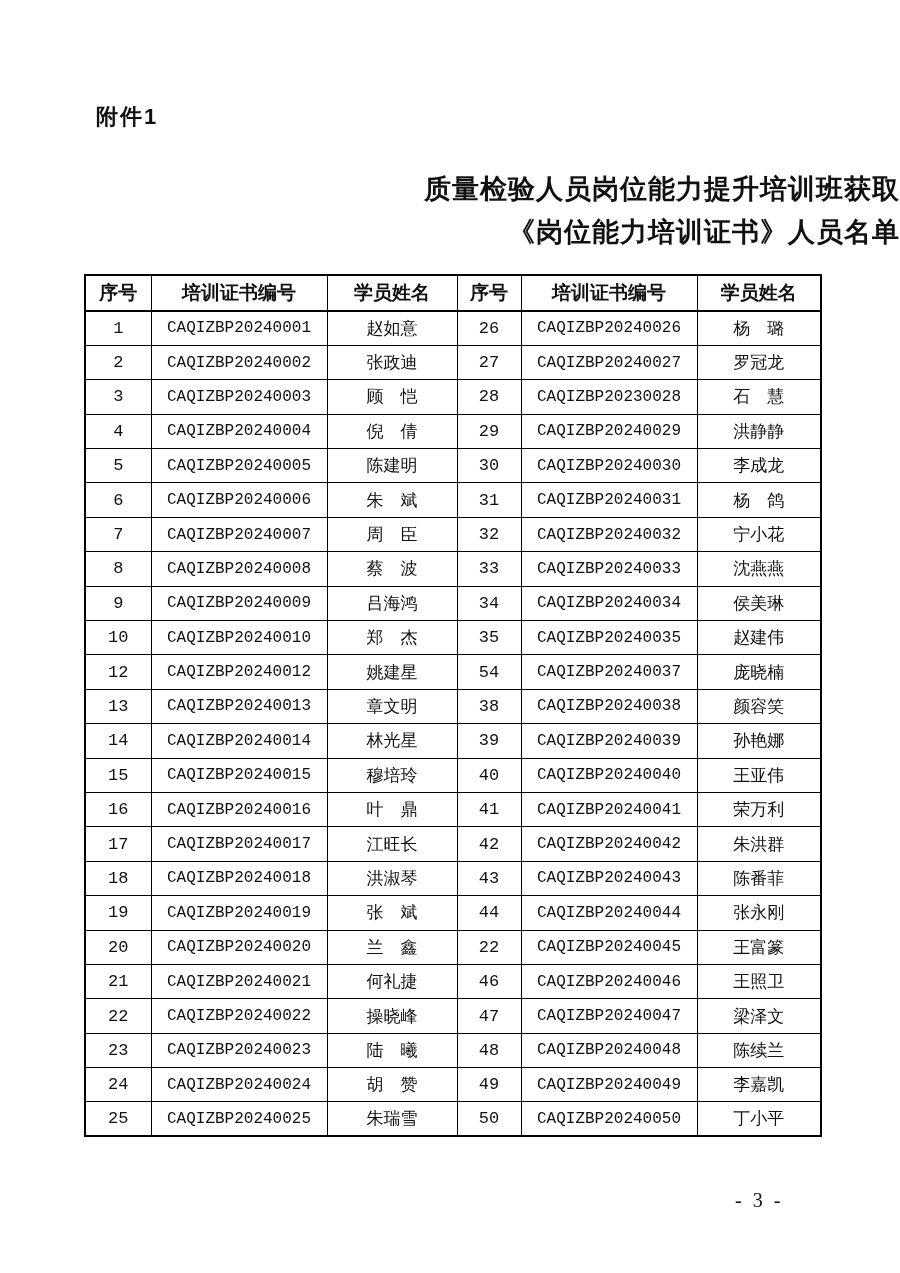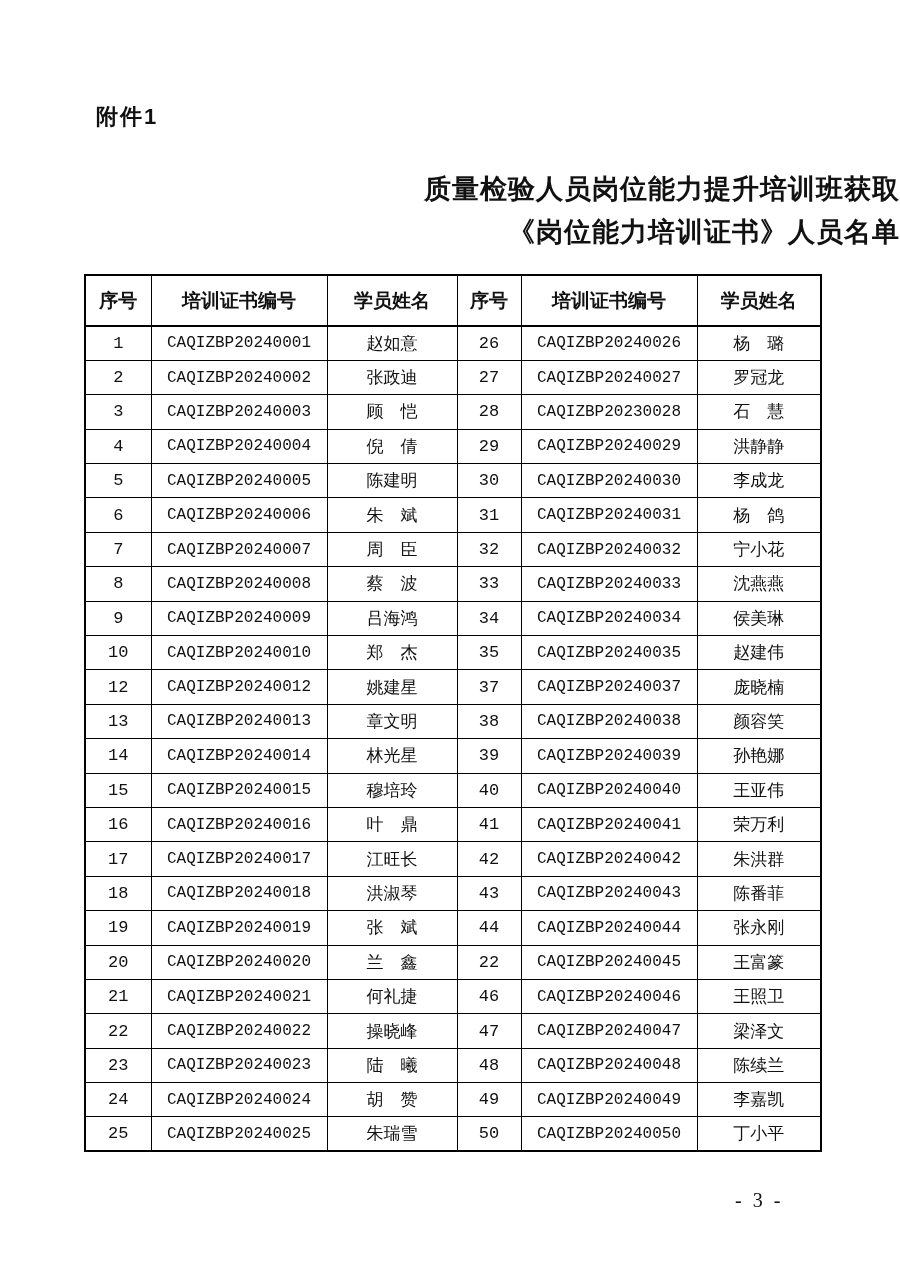--- a/index.html
+++ b/index.html
@@ -50,21 +50,21 @@
   }
   table.roster th, table.roster td {
     border: 1px solid #000;
     text-align: center;
     vertical-align: middle;
     padding: 0;
     white-space: nowrap;
     overflow: hidden;
   }
   table.roster thead tr {
-    height: 51px;
+    height: 36px;
   }
   table.roster thead th {
     font-size: 19px;
     font-weight: bold;
     border-bottom: 2px solid #000;
     font-family: "Liberation Serif", "DejaVu Serif", serif;
   }
   table.roster tbody tr {
     height: 34.4px;
   }
@@ -197,21 +197,21 @@
         <td class="col-cert">CAQIZBP20240010</td>
         <td class="col-name">郑　杰</td>
         <td class="col-no">35</td>
         <td class="col-cert">CAQIZBP20240035</td>
         <td class="col-name">赵建伟</td>
       </tr>
       <tr>
         <td class="col-no">12</td>
         <td class="col-cert">CAQIZBP20240012</td>
         <td class="col-name">姚建星</td>
-        <td class="col-no">37</td>
+        <td class="col-no">54</td>
         <td class="col-cert">CAQIZBP20240037</td>
         <td class="col-name">庞晓楠</td>
       </tr>
       <tr>
         <td class="col-no">13</td>
         <td class="col-cert">CAQIZBP20240013</td>
         <td class="col-name">章文明</td>
         <td class="col-no">38</td>
         <td class="col-cert">CAQIZBP20240038</td>
         <td class="col-name">颜容笑</td>

